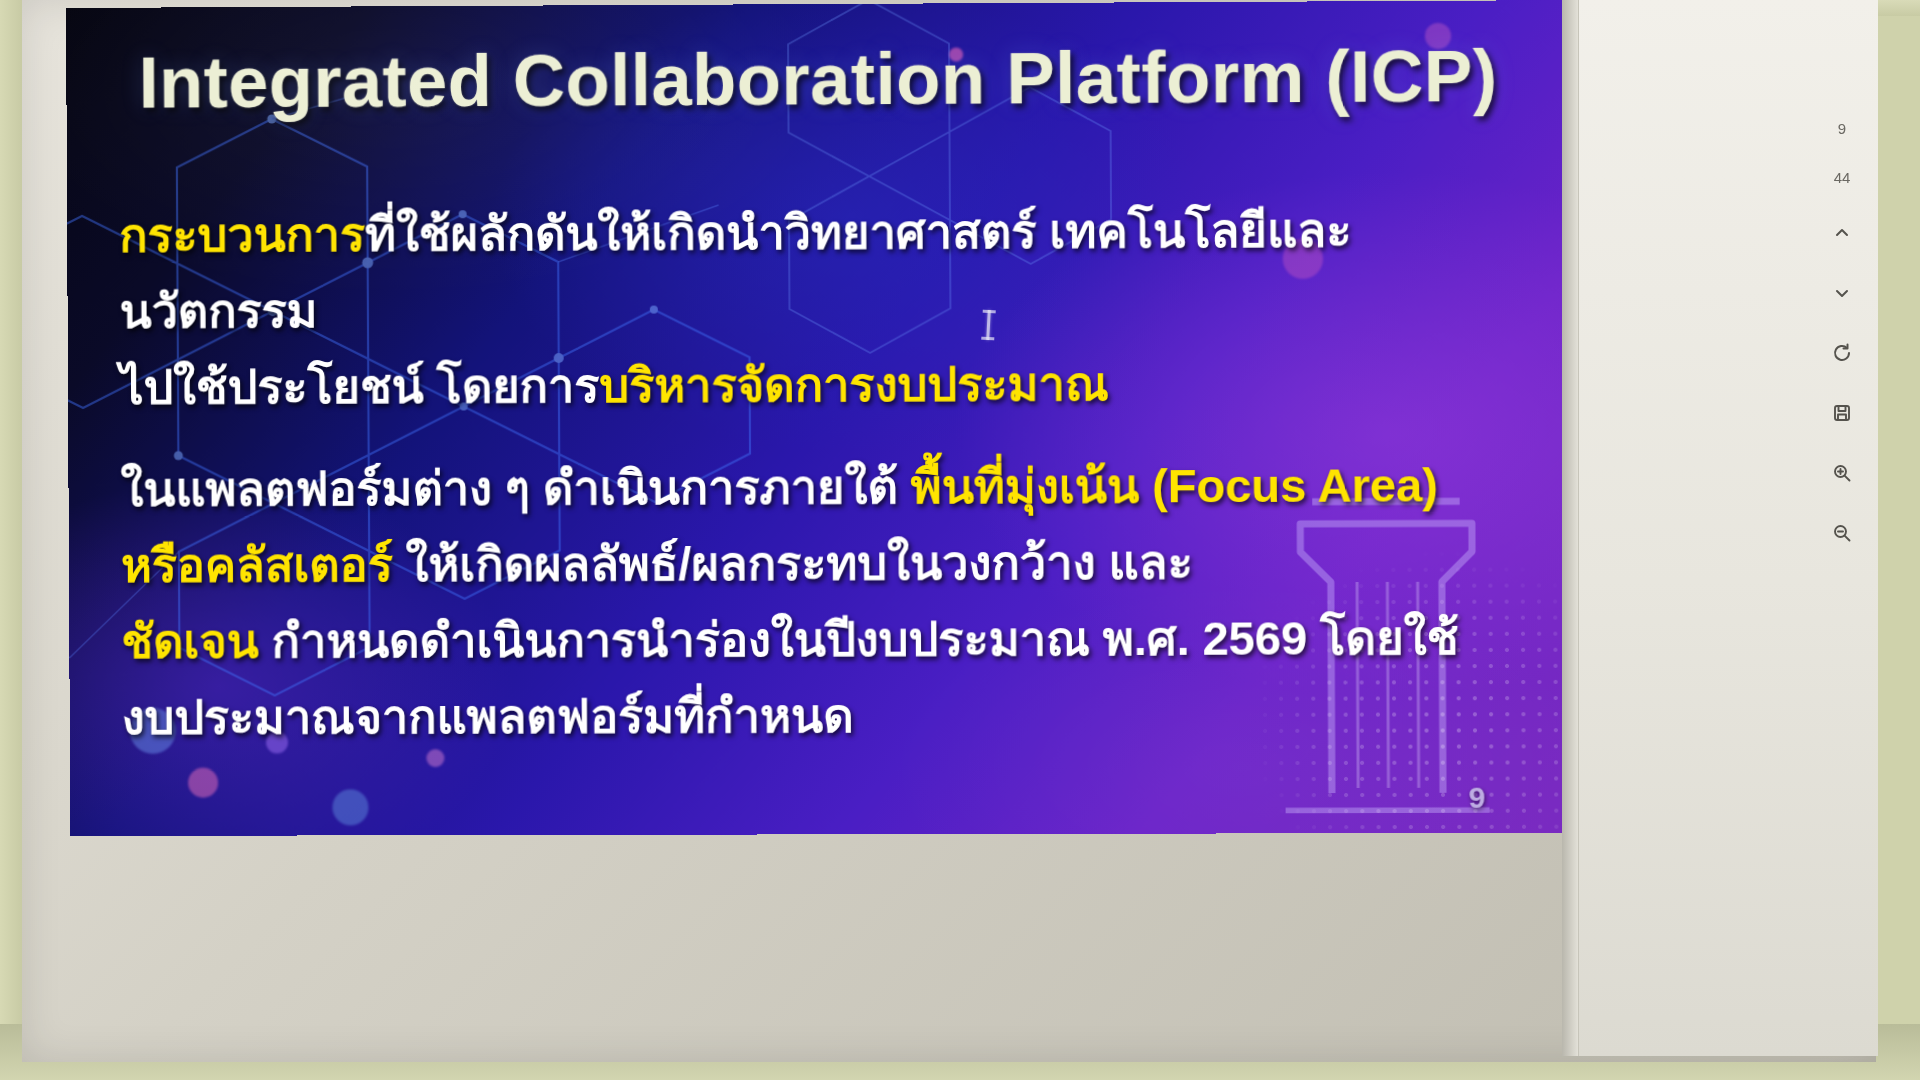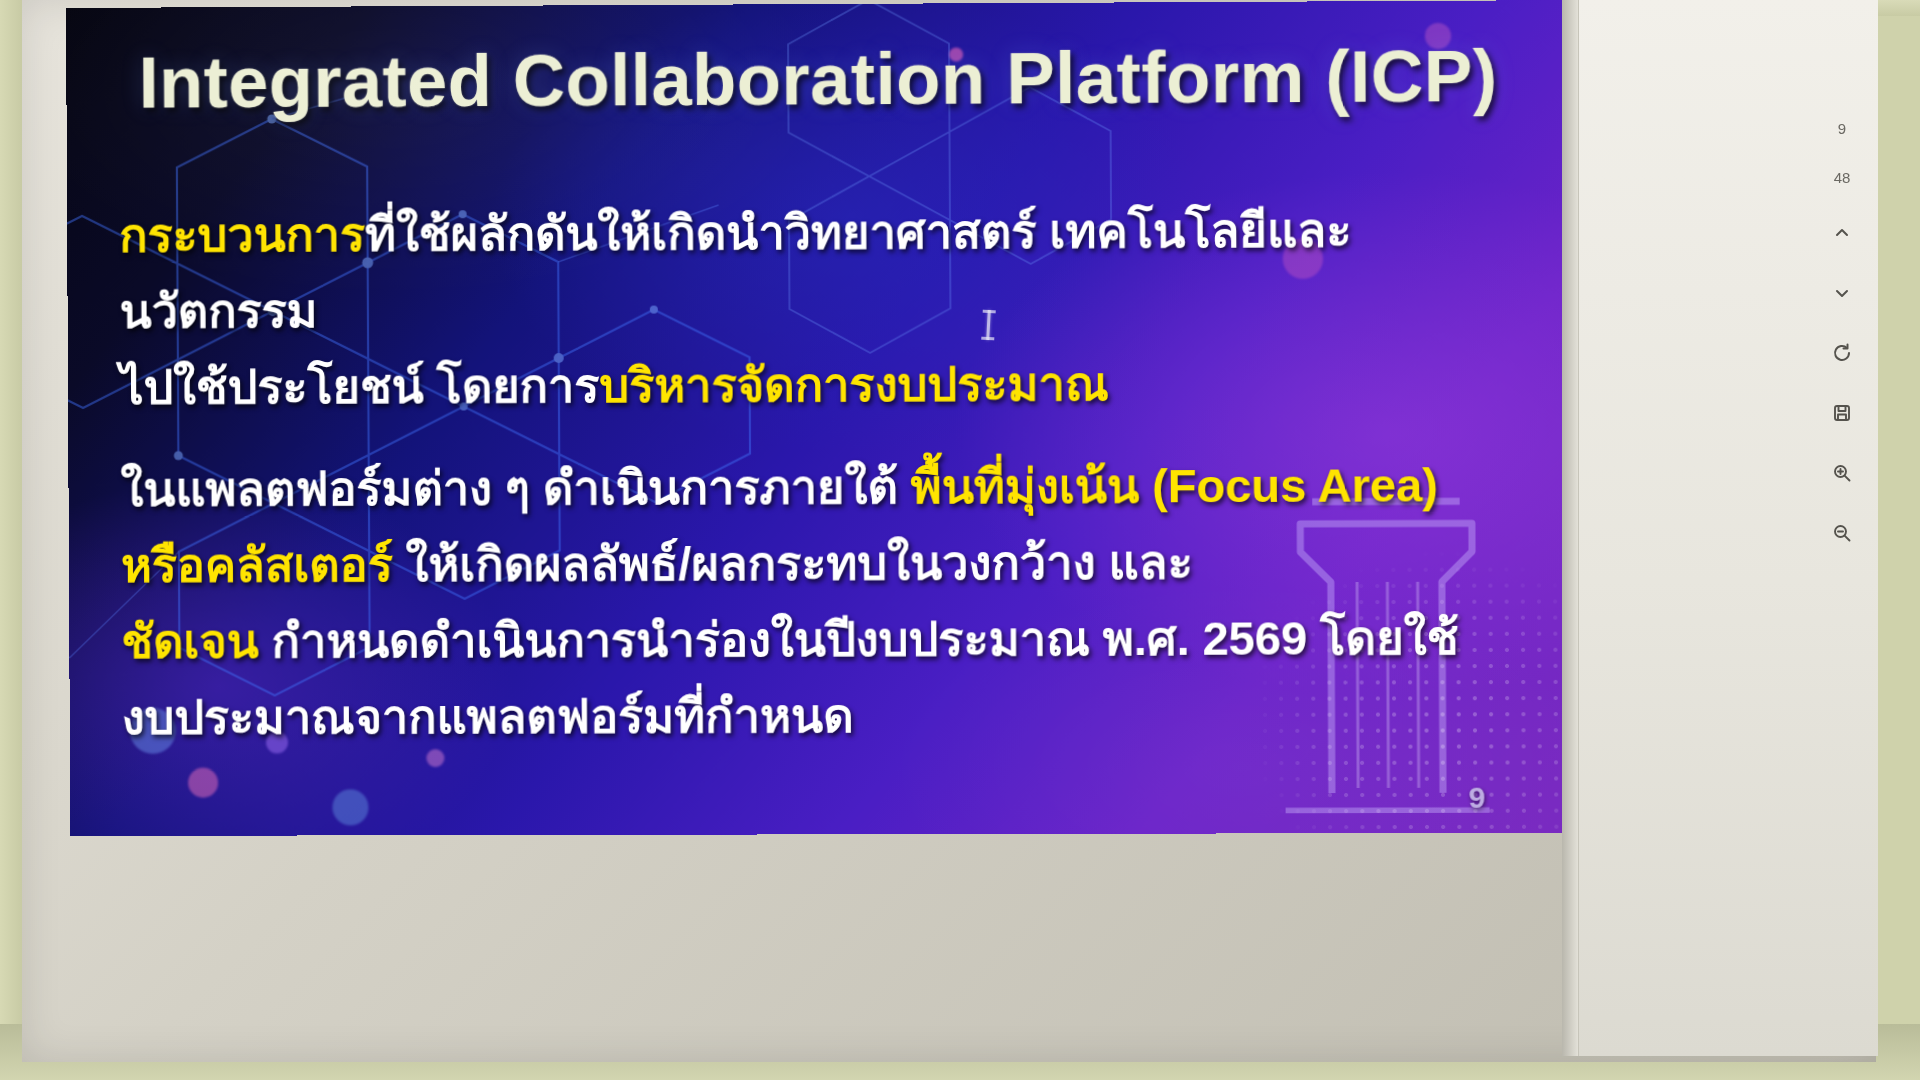--- a/index.html
+++ b/index.html
@@ -305,21 +305,21 @@
 
     <div id="text-cursor"></div>
 
     <div id="scroll-sliver"></div>
 
     <div id="side-strip">
       <div id="side-rail">
 
         <div class="rail-num">9</div>
 
-        <div class="rail-num">48</div>
+        <div class="rail-num">44</div>
 
         <div class="rail-icon">
           <svg width="18" height="18" viewBox="0 0 18 18" fill="none" stroke="currentColor" stroke-width="2" stroke-linecap="round" stroke-linejoin="round">
               <polyline points="4,11 9,6 14,11"></polyline>
             </svg>
         </div>
 
         <div class="rail-icon">
           <svg width="18" height="18" viewBox="0 0 18 18" fill="none" stroke="currentColor" stroke-width="2" stroke-linecap="round" stroke-linejoin="round">
               <polyline points="4,7 9,12 14,7"></polyline>

